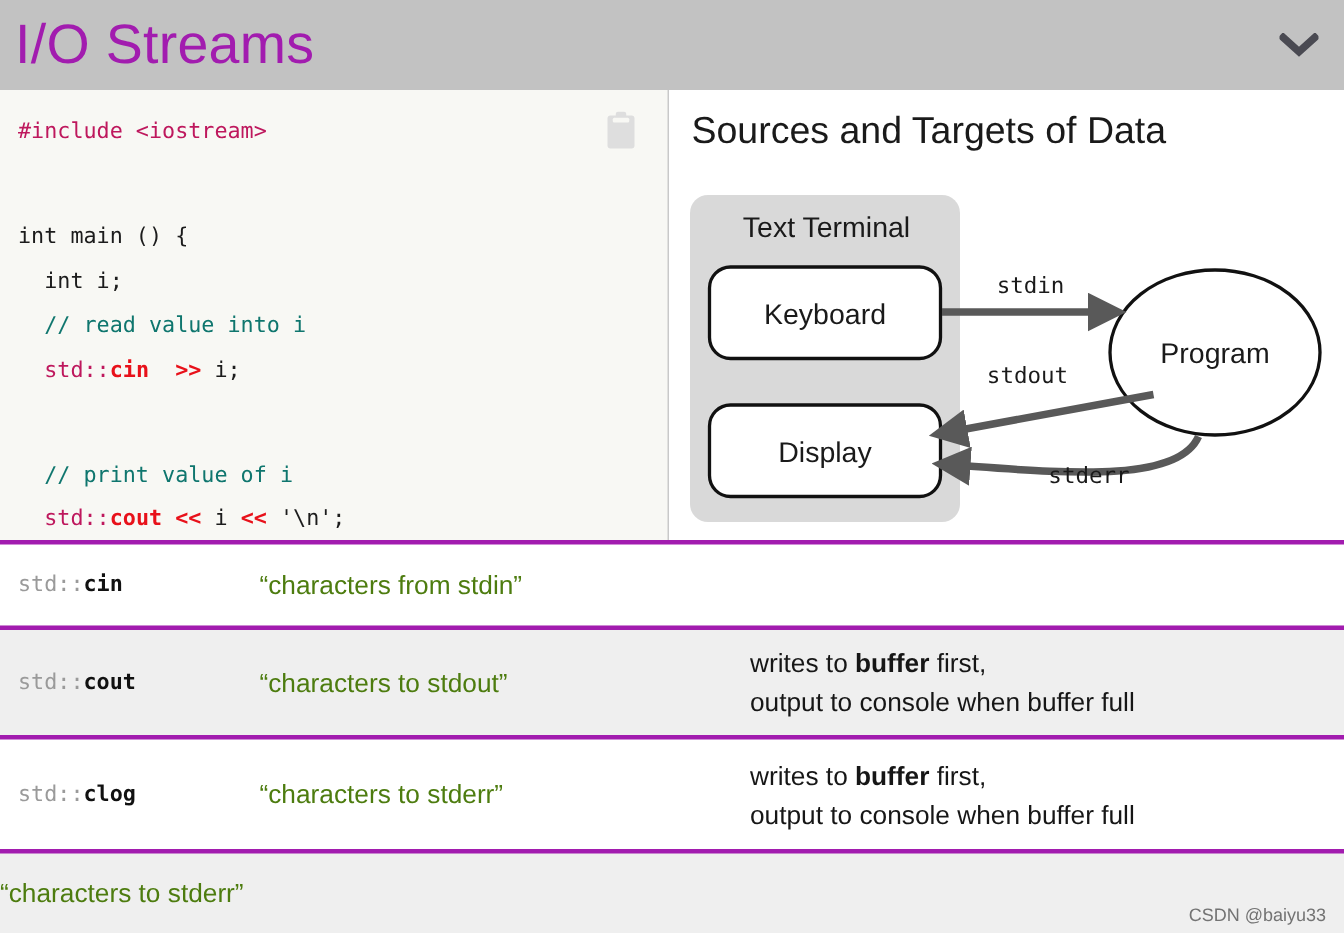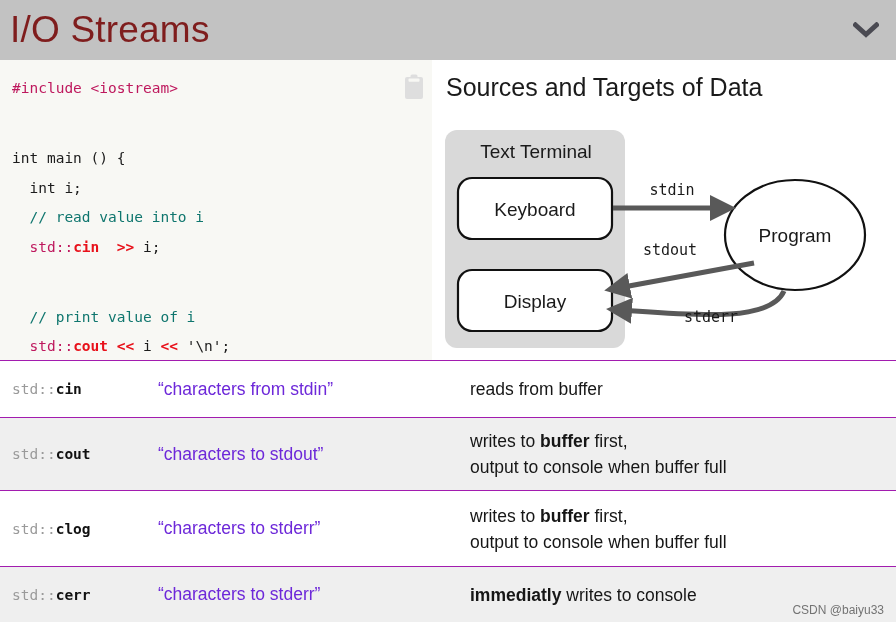--- a/index.html
+++ b/index.html
@@ -28,21 +28,21 @@
     height: 60px;
     background: #c2c2c2;
     box-sizing: border-box;
   }
   .header-title {
     position: absolute;
     left: 10px;
     top: 7px;
     font-size: 37px;
     font-weight: 400;
-    color: #7f1d1d;
+    color: #a21caf;
     letter-spacing: 0.2px;
     line-height: 46px;
     white-space: nowrap;
   }
   .chevron-btn {
     position: absolute;
     right: 12px;
     top: 14px;
     width: 36px;
     height: 32px;
@@ -88,21 +88,21 @@
   }
   .code .cmt { color: #0f766e; }
   .code .gry { color: #be185d; }
   .code .red { color: #e8111a; font-weight: bold; }
   .code .bld { font-weight: normal; }
   .code .blank { display: block; height: 11px; }
 
   
   .diagram-panel {
     position: absolute;
-    left: 432px; top: 0;
+    left: 447px; top: 0;
     width: 449px;
     height: 300px;
     background: #ffffff;
   }
   .diagram-title {
     position: absolute;
     left: 14px;
     top: 13px;
     font-size: 25px;
     color: #1a1a1a;
@@ -117,43 +117,44 @@
   
   .table {
     position: absolute;
     left: 0; top: 360px;
     width: 896px;
   }
   .row {
     position: relative;
     width: 896px;
     box-sizing: border-box;
-    border-top: 1px solid #a21caf;
+    border-top: 3px solid #a21caf;
     display: flex;
     align-items: center;
+    gap: 15px;
   }
   .row.alt { background: #efefef; }
   .row.plain { background: #ffffff; }
   .cell-stream {
     width: 158px;
     flex: 0 0 158px;
     padding-left: 12px;
     box-sizing: border-box;
     font-family: "DejaVu Sans Mono", monospace;
     font-size: 14.5px;
     color: #1c1c1c;
     white-space: nowrap;
   }
   .cell-stream .gry { color: #9a9a9a; }
   .cell-stream .bld { font-weight: bold; color: #111111; }
   .cell-desc {
     width: 312px;
     flex: 0 0 312px;
     font-size: 17.5px;
-    color: #6d28d9;
+    color: #4d7c0f;
     white-space: nowrap;
   }
   .cell-note {
     flex: 1 1 auto;
     font-size: 17.5px;
     color: #161616;
     line-height: 26px;
   }
   .cell-note b { font-weight: bold; }
   .watermark {
@@ -240,21 +241,20 @@
         <text x="279" y="262" text-anchor="middle" font-family="DejaVu Sans Mono, monospace" font-size="15" fill="#1a1a1a">stderr</text>
       </svg>
     </div>
   </div>
 
   <div class="table">
 
     <div class="row plain" style="height:57px">
       <div class="cell-stream"><span class="gry">std::</span><span class="bld">cin</span></div>
       <div class="cell-desc">“characters from stdin”</div>
-      <div class="cell-note"><span>reads from buffer</span><b></b><span></span></div>
     </div>
 
     <div class="row alt" style="height:73px">
       <div class="cell-stream"><span class="gry">std::</span><span class="bld">cout</span></div>
       <div class="cell-desc">“characters to stdout”</div>
       <div class="cell-note">
           <div><span>writes to </span><b>buffer</b><span> first,</span></div>
           <div>output to console when buffer full</div>
         </div>
     </div>
@@ -262,21 +262,19 @@
     <div class="row plain" style="height:76px">
       <div class="cell-stream"><span class="gry">std::</span><span class="bld">clog</span></div>
       <div class="cell-desc">“characters to stderr”</div>
       <div class="cell-note">
           <div><span>writes to </span><b>buffer</b><span> first,</span></div>
           <div>output to console when buffer full</div>
         </div>
     </div>
 
     <div class="row alt" style="height:56px">
-      <div class="cell-stream"><span class="gry">std::</span><span class="bld">cerr</span></div>
       <div class="cell-desc">“characters to stderr”</div>
-      <div class="cell-note"><span></span><b>immediatly</b><span> writes to console</span></div>
     </div>
 
   </div>
 
   <div class="watermark">CSDN @baiyu33</div>
 </div>
 
 </body></html>

